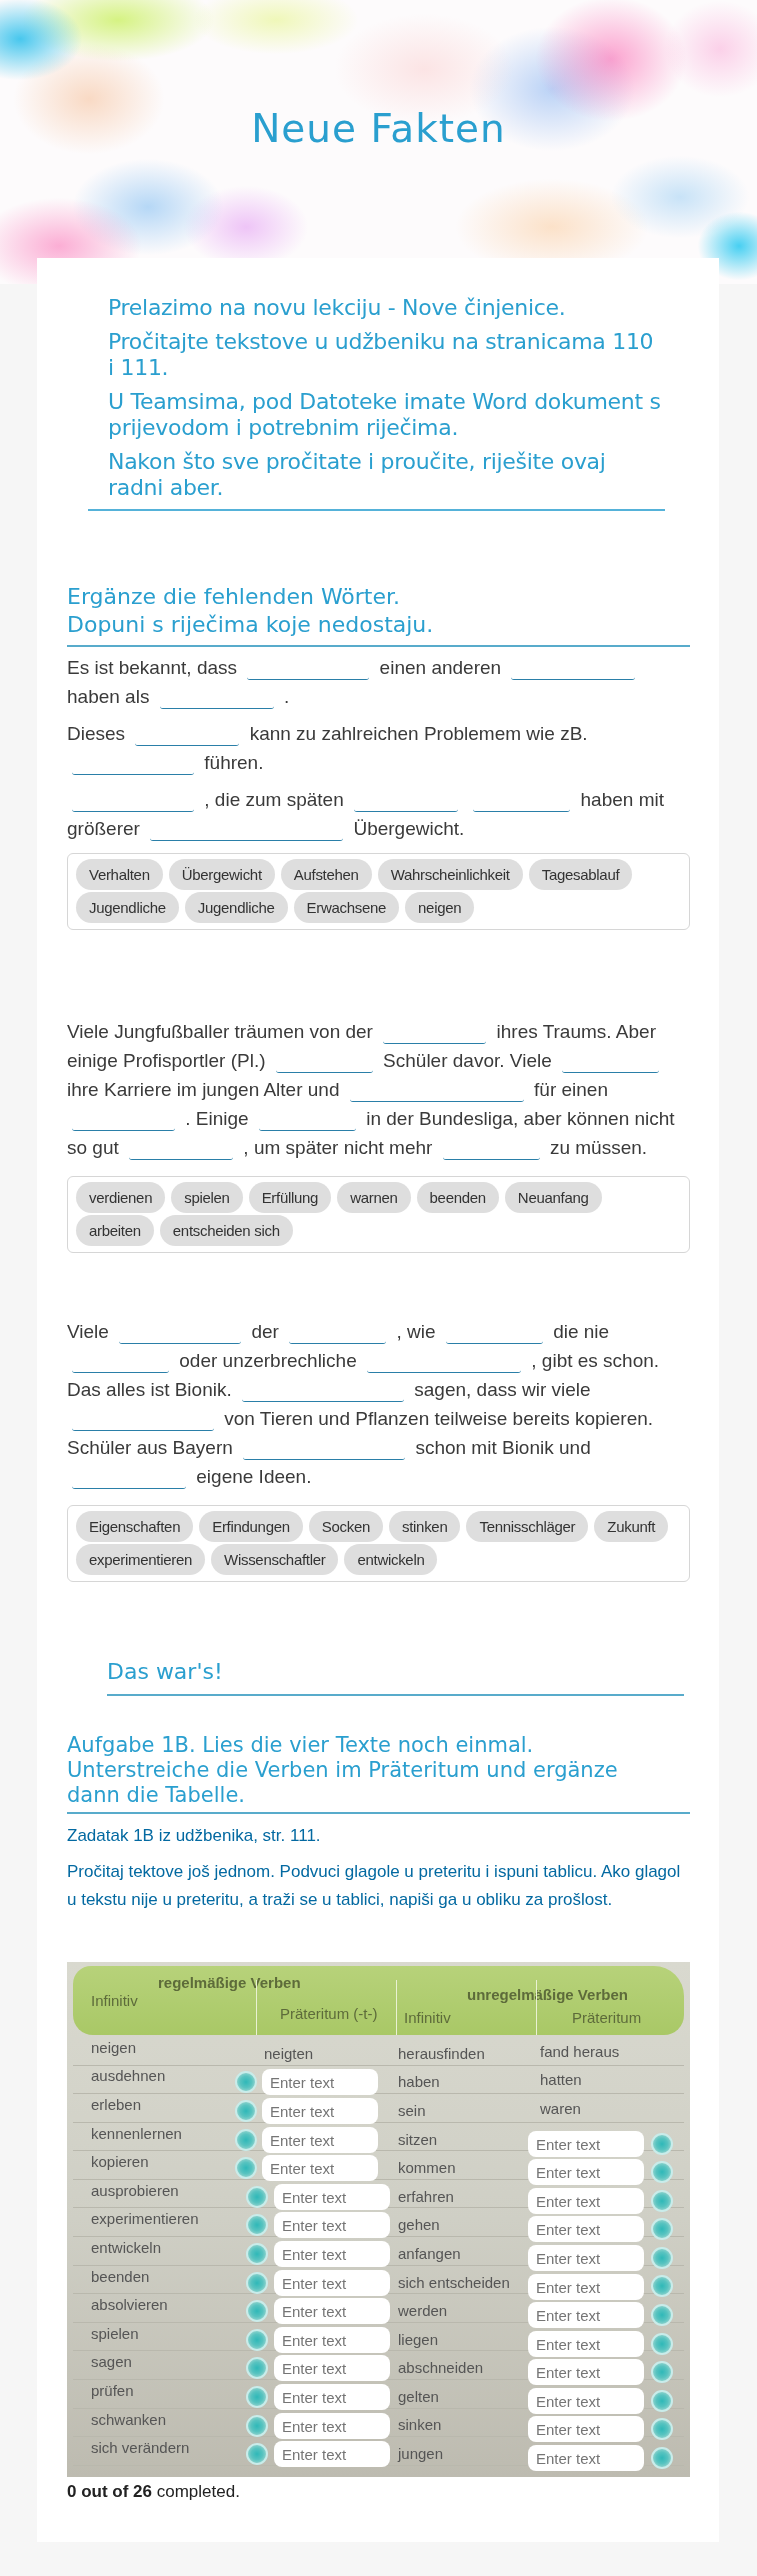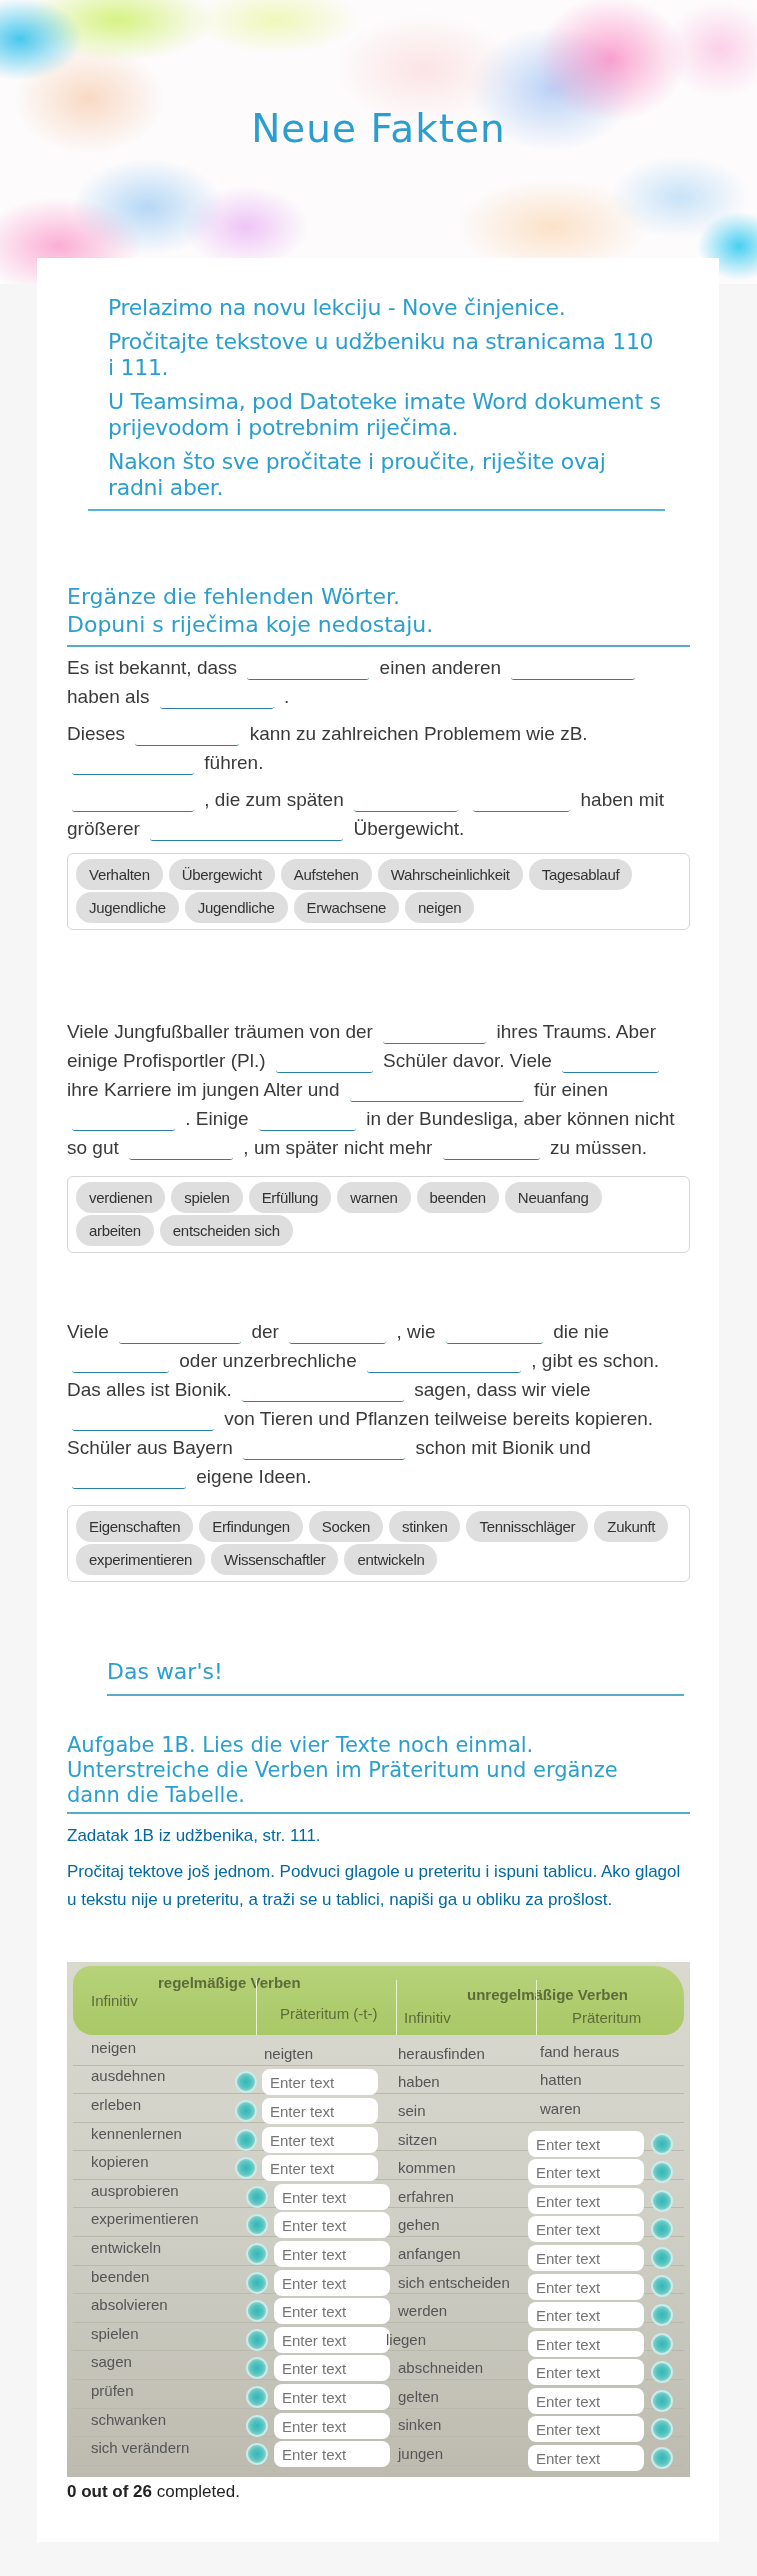--- a/index.html
+++ b/index.html
@@ -310,21 +310,21 @@
       <span class="cell" style="left: 24px; top: 334px;">absolvieren</span>
       <div class="dot" style="left: 179px; top: 338px;"></div>
       <input class="inp" placeholder="Enter text" style="left: 207px; top: 336px;">
       <span class="cell" style="left: 331px; top: 340px;">werden</span>
       <input class="inp" placeholder="Enter text" style="left: 461px; top: 340px;">
       <div class="dot" style="left: 584px; top: 342px;"></div>
       <div class="row-line" style="top: 388px; width: 611px;"></div>
       <span class="cell" style="left: 24px; top: 363px;">spielen</span>
       <div class="dot" style="left: 179px; top: 367px;"></div>
       <input class="inp" placeholder="Enter text" style="left: 207px; top: 365px;">
-      <span class="cell" style="left: 319px; top: 369px;">liegen</span>
+      <span class="cell" style="left: 331px; top: 369px;">liegen</span>
       <input class="inp" placeholder="Enter text" style="left: 461px; top: 369px;">
       <div class="dot" style="left: 584px; top: 371px;"></div>
       <div class="row-line" style="top: 417px; width: 611px;"></div>
       <span class="cell" style="left: 24px; top: 391px;">sagen</span>
       <div class="dot" style="left: 179px; top: 395px;"></div>
       <input class="inp" placeholder="Enter text" style="left: 207px; top: 393px;">
       <span class="cell" style="left: 331px; top: 397px;">abschneiden</span>
       <input class="inp" placeholder="Enter text" style="left: 461px; top: 397px;">
       <div class="dot" style="left: 584px; top: 399px;"></div>
       <div class="row-line" style="top: 446px; width: 611px;"></div>

